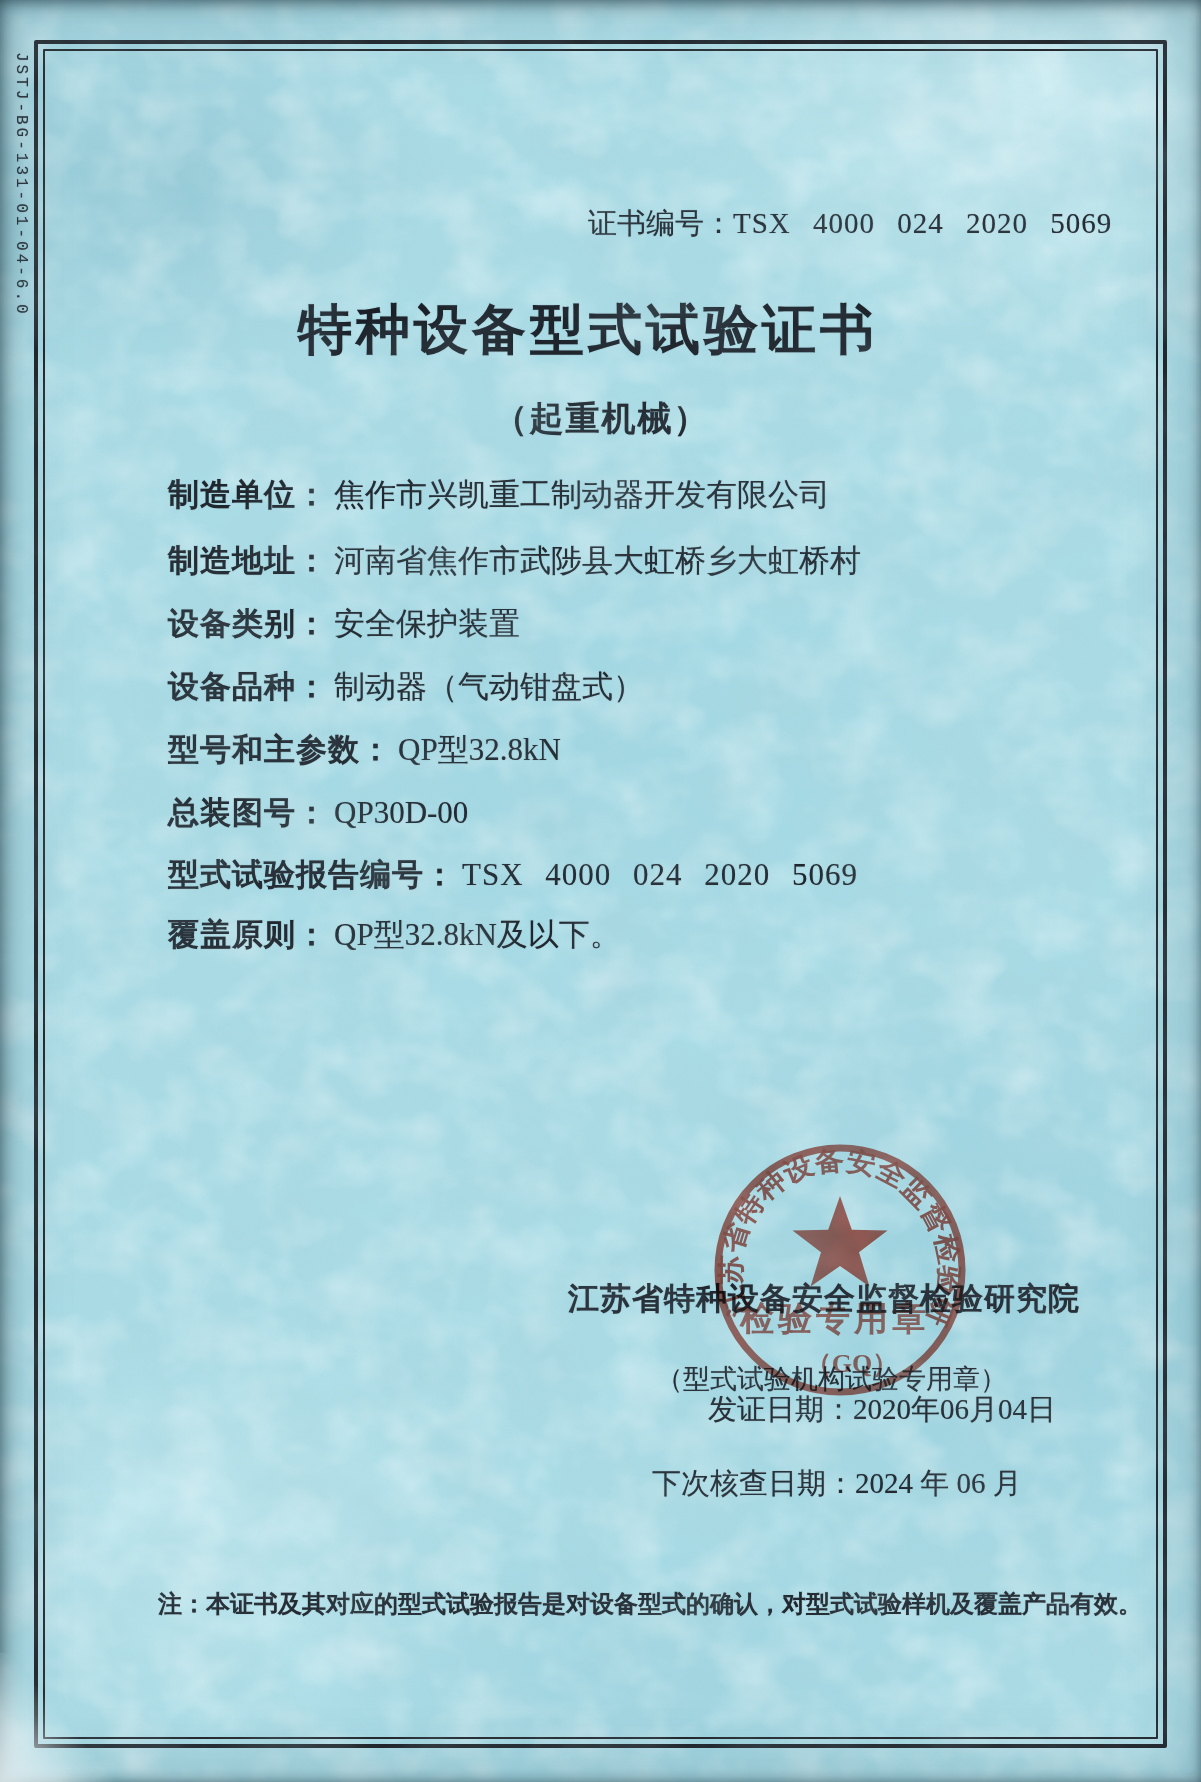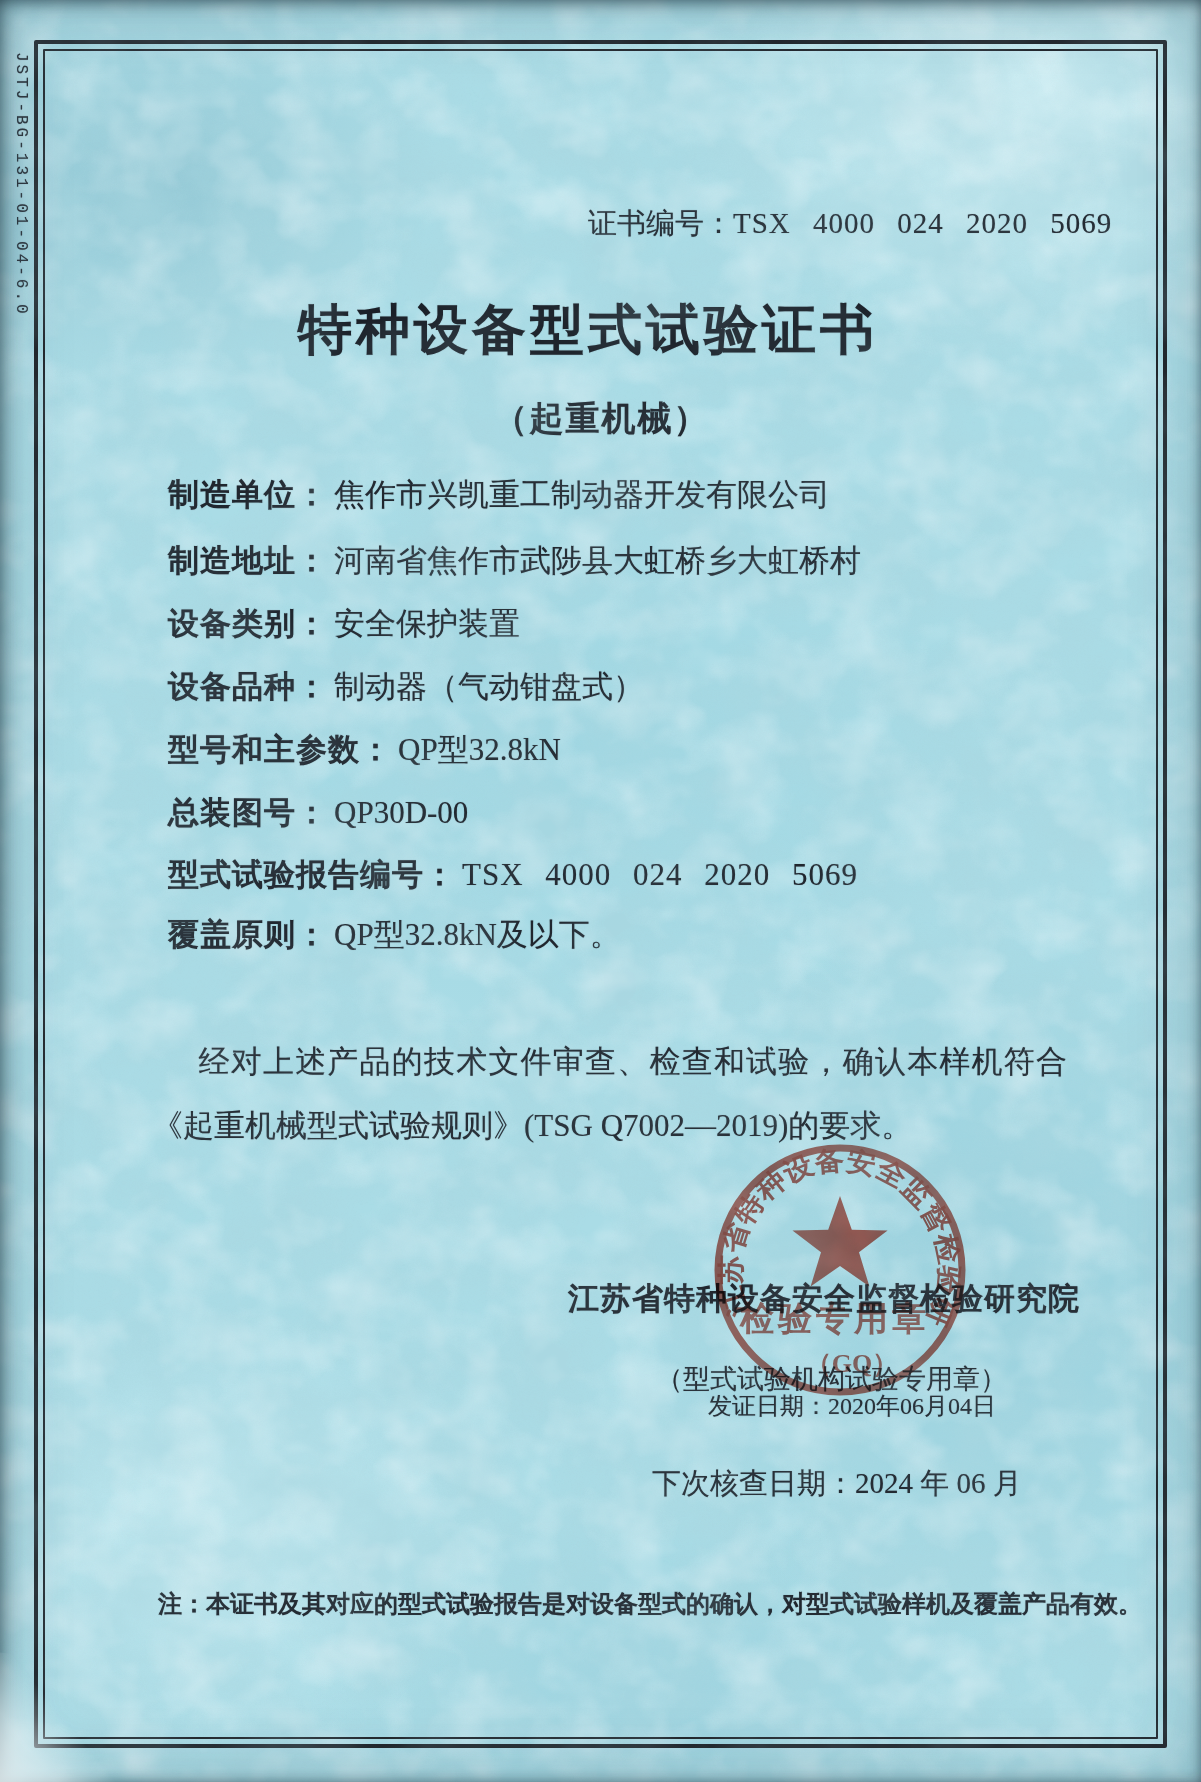--- a/index.html
+++ b/index.html
@@ -52,21 +52,21 @@
   .field .val{margin-left:6px;}
   .val.spaced{word-spacing:13px;letter-spacing:1px;}
   .f0{top:474px;} .f1{top:540px;} .f2{top:603px;} .f3{top:666px;}
   .f4{top:729px;} .f5{top:792px;} .f6{top:854px;} .f7{top:914px;}
 
   .statement{left:152px;top:1030px;width:915px;font-size:31px;line-height:64px;
     text-align:justify;text-indent:1.5em;}
 
   .issuer-name{left:568px;top:1278px;font-size:31px;font-weight:bold;letter-spacing:1px;white-space:nowrap;}
   .seal-caption{left:656px;top:1329px;font-size:27px;white-space:nowrap;margin-top:32px;}
-  .issue-date{left:708px;top:1390px;font-size:24px;white-space:nowrap;}
+  .issue-date{left:708px;top:1390px;font-size:29px;white-space:nowrap;}
   .next-review{left:652px;top:1464px;font-size:29px;white-space:nowrap;}
 
   .footnote{left:158px;top:1588px;font-size:24px;font-weight:bold;white-space:nowrap;letter-spacing:0;}
 
   .stamp{position:absolute;left:690px;top:1120px;width:300px;height:300px;z-index:20;
     mix-blend-mode:multiply;opacity:.9;pointer-events:none;}
 </style>
 </head>
 <body>
 
@@ -118,21 +118,20 @@
   <div class="txt field f5">
     <span class="lbl">总装图号：</span><span class="val">QP30D-00</span>
   </div>
   <div class="txt field f6">
     <span class="lbl">型式试验报告编号：</span><span class="val spaced">TSX 4000 024 2020 5069</span>
   </div>
   <div class="txt field f7">
     <span class="lbl">覆盖原则：</span><span class="val">QP型32.8kN及以下。</span>
   </div>
 
-  <div class="txt statement">经对上述产品的技术文件审查、检查和试验，确认本样机符合《起重机械型式试验规则》(TSG Q7002—2019)的要求。</div>
 
   <div class="txt issuer-name">江苏省特种设备安全监督检验研究院</div>
   <div class="txt seal-caption">（型式试验机构试验专用章）</div>
   <div class="txt issue-date">
     <span>发证日期：</span><span>2020年06月04日</span>
   </div>
   <div class="txt next-review">
     <span>下次核查日期：</span><span>2024 年 06 月</span>
   </div>
 

